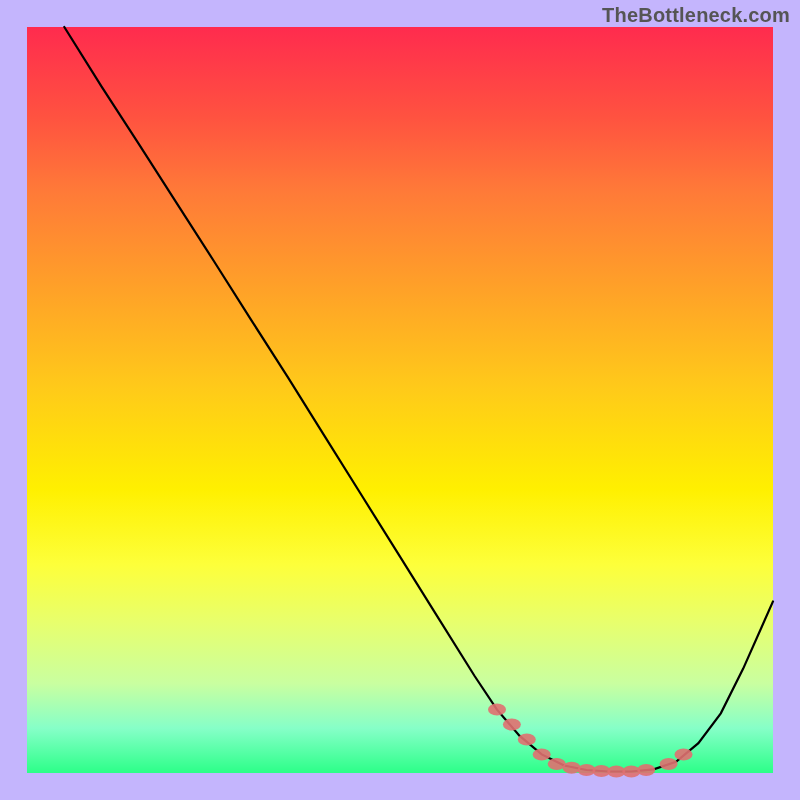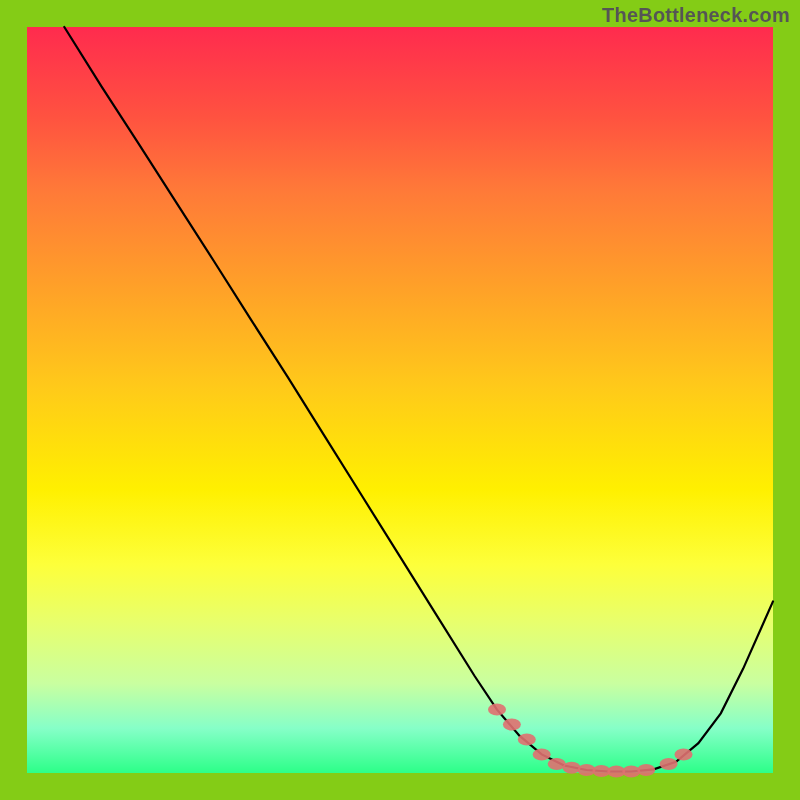--- a/index.html
+++ b/index.html
@@ -10,21 +10,21 @@
     background: #000;
     font-family: Arial, Helvetica, sans-serif;
     overflow: hidden;
   }
   .chart-container {
     position: absolute;
     left: 0;
     top: 0;
     width: 800px;
     height: 800px;
-    background: #84cc16;
+    background: #c4b5fd;
   }
   .plot-area {
     position: absolute;
     left: 27px;
     top: 27px;
     width: 746px;
     height: 746px;
     background: linear-gradient(to bottom,
       #ff2b4e 0%,
       #ff5240 12%,

